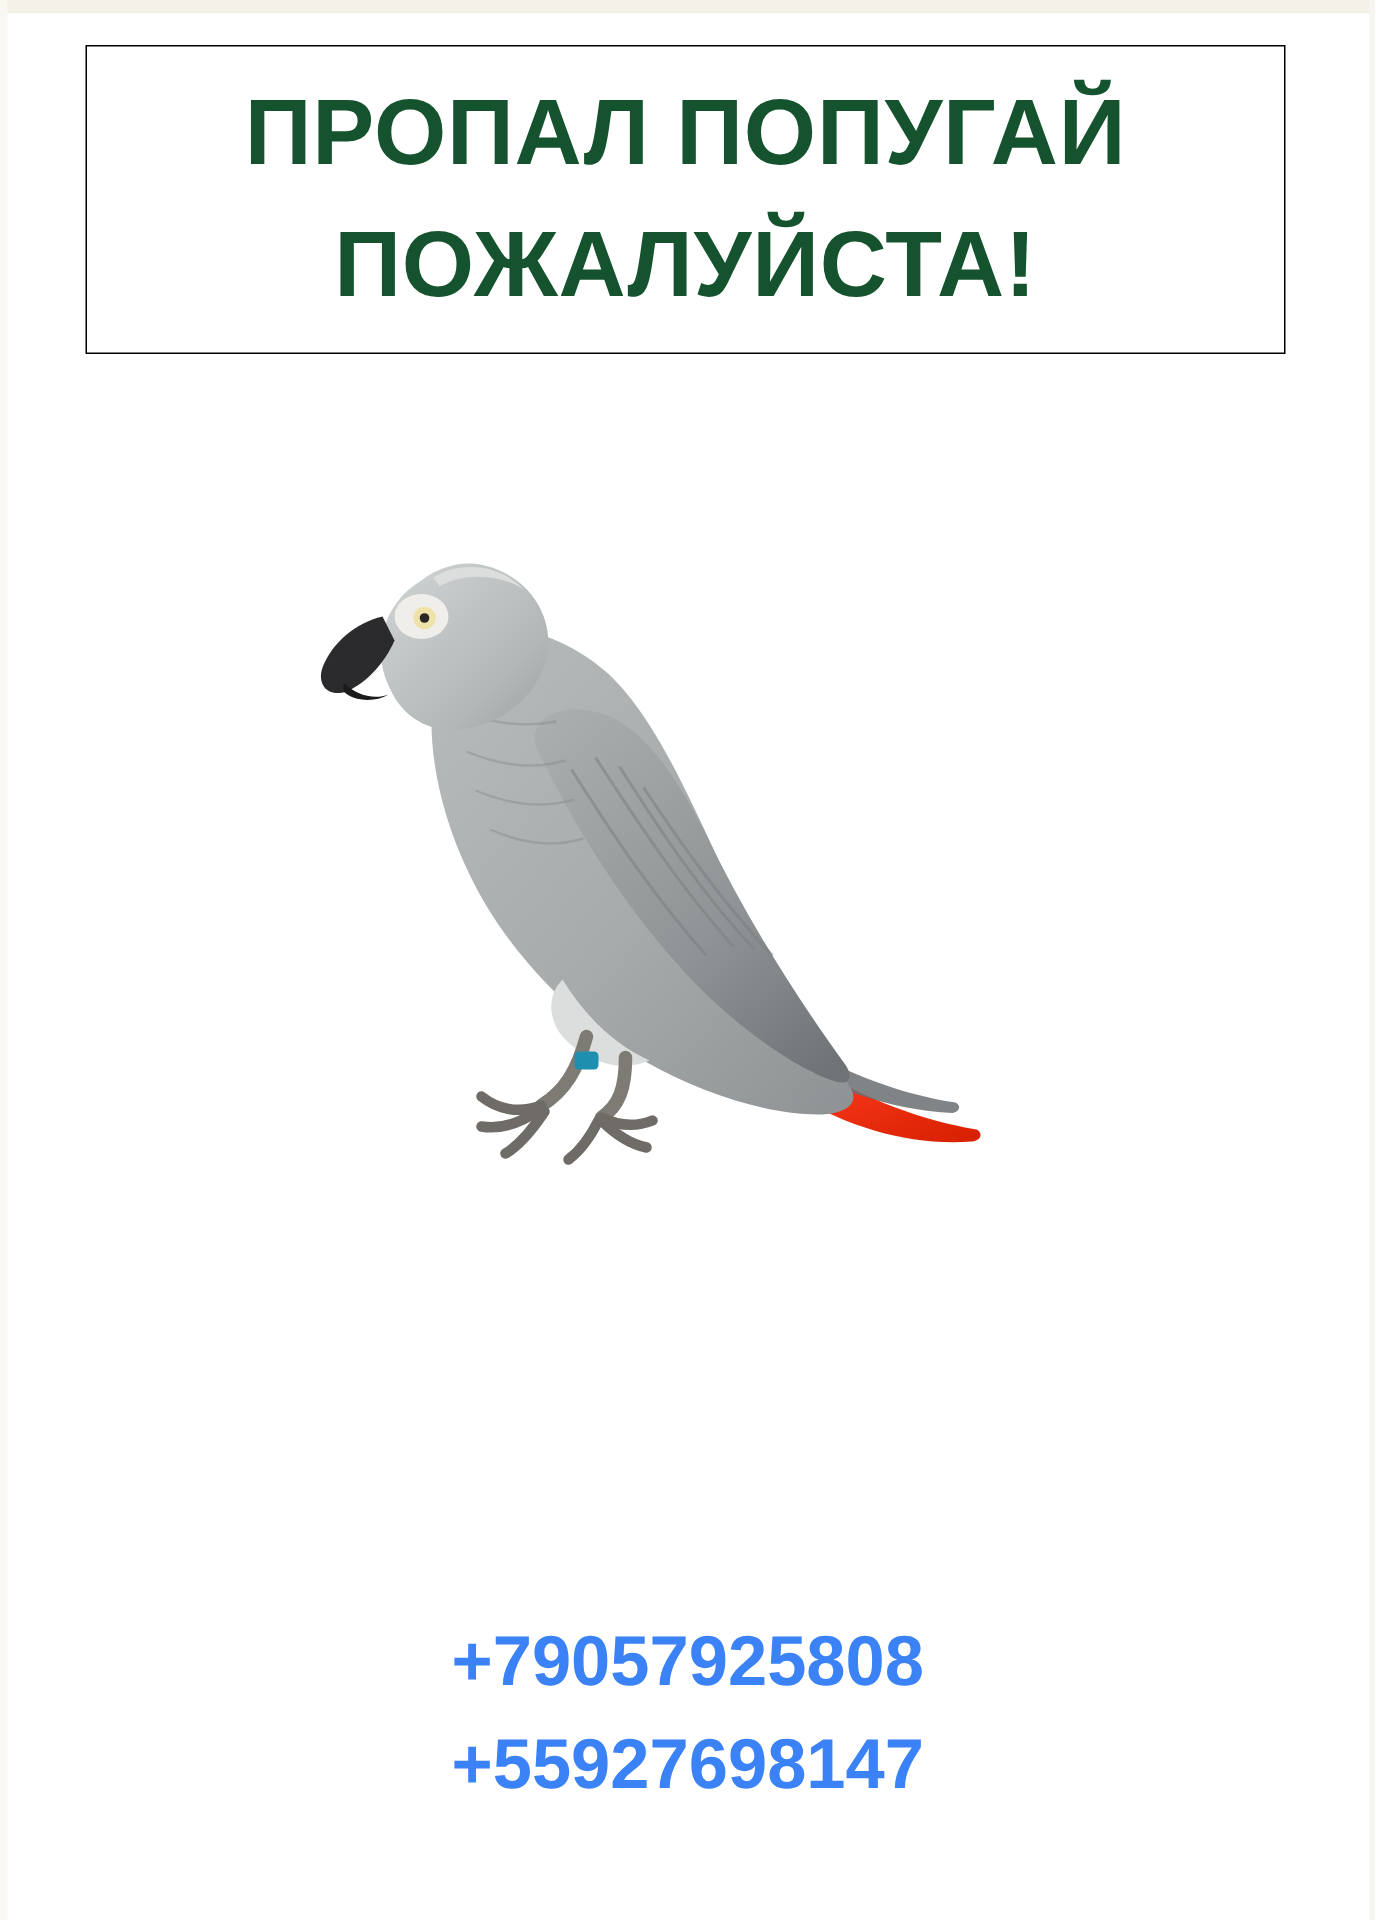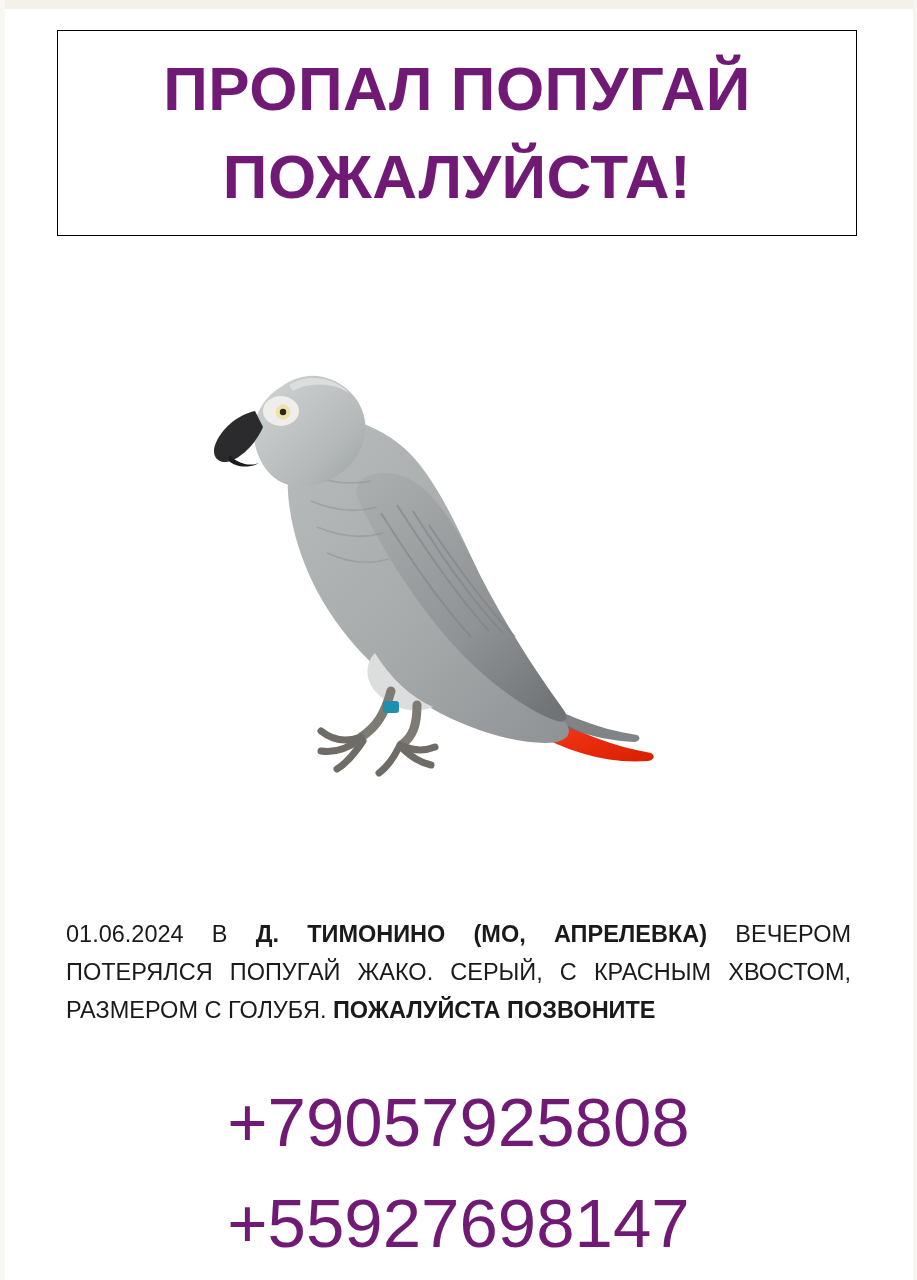--- a/index.html
+++ b/index.html
@@ -52,21 +52,21 @@
     height: 206px;
     border: 1px solid #000000;
     background: #ffffff;
     box-sizing: border-box;
     display: flex;
     flex-direction: column;
     align-items: center;
     justify-content: center;
   }
   .title-line {
-    color: #701a75;
+    color: #14532d;
     font-weight: bold;
     font-size: 62px;
     line-height: 1.42;
     letter-spacing: 0.5px;
     text-align: center;
     white-space: nowrap;
   }
 
   
   .photo-area {
@@ -105,23 +105,23 @@
 
   
   .phones {
     position: absolute;
     left: 0;
     top: 1072px;
     width: 917px;
     text-align: center;
   }
   .phone {
-    font-size: 69px;
-    font-weight: normal;
-    color: #701a75;
+    font-size: 47px;
+    font-weight: bold;
+    color: #3b82f6;
     line-height: 1.47;
     letter-spacing: 0px;
     white-space: nowrap;
   }
 </style>
 </head>
 <body>
 
 <div class="page">
 
@@ -225,26 +225,19 @@
         <path d="M176 402 C 160 408 146 404 136 396"></path>
         <path d="M176 404 C 162 414 148 418 136 416"></path>
         <path d="M178 406 C 170 418 162 428 152 434"></path>
         <path d="M216 410 C 228 416 240 416 250 412"></path>
         <path d="M216 412 C 226 422 236 428 246 430"></path>
         <path d="M214 412 C 208 424 202 432 194 438"></path>
       </g>
     </svg>
   </div>
 
-  <div class="body-text">
-    <span>01.06.2024</span>
-    <span>В</span>
-    <span class="b">Д. ТИМОНИНО (МО, АПРЕЛЕВКА)</span>
-    <span>ВЕЧЕРОМ ПОТЕРЯЛСЯ ПОПУГАЙ ЖАКО. СЕРЫЙ, С КРАСНЫМ ХВОСТОМ, РАЗМЕРОМ С ГОЛУБЯ.</span>
-    <span class="tail-bold">ПОЖАЛУЙСТА ПОЗВОНИТЕ</span>
-  </div>
 
   <div class="phones">
     <div class="phone">+79057925808</div>
     <div class="phone">+55927698147</div>
   </div>
 
 </div>
 
 </body></html>

